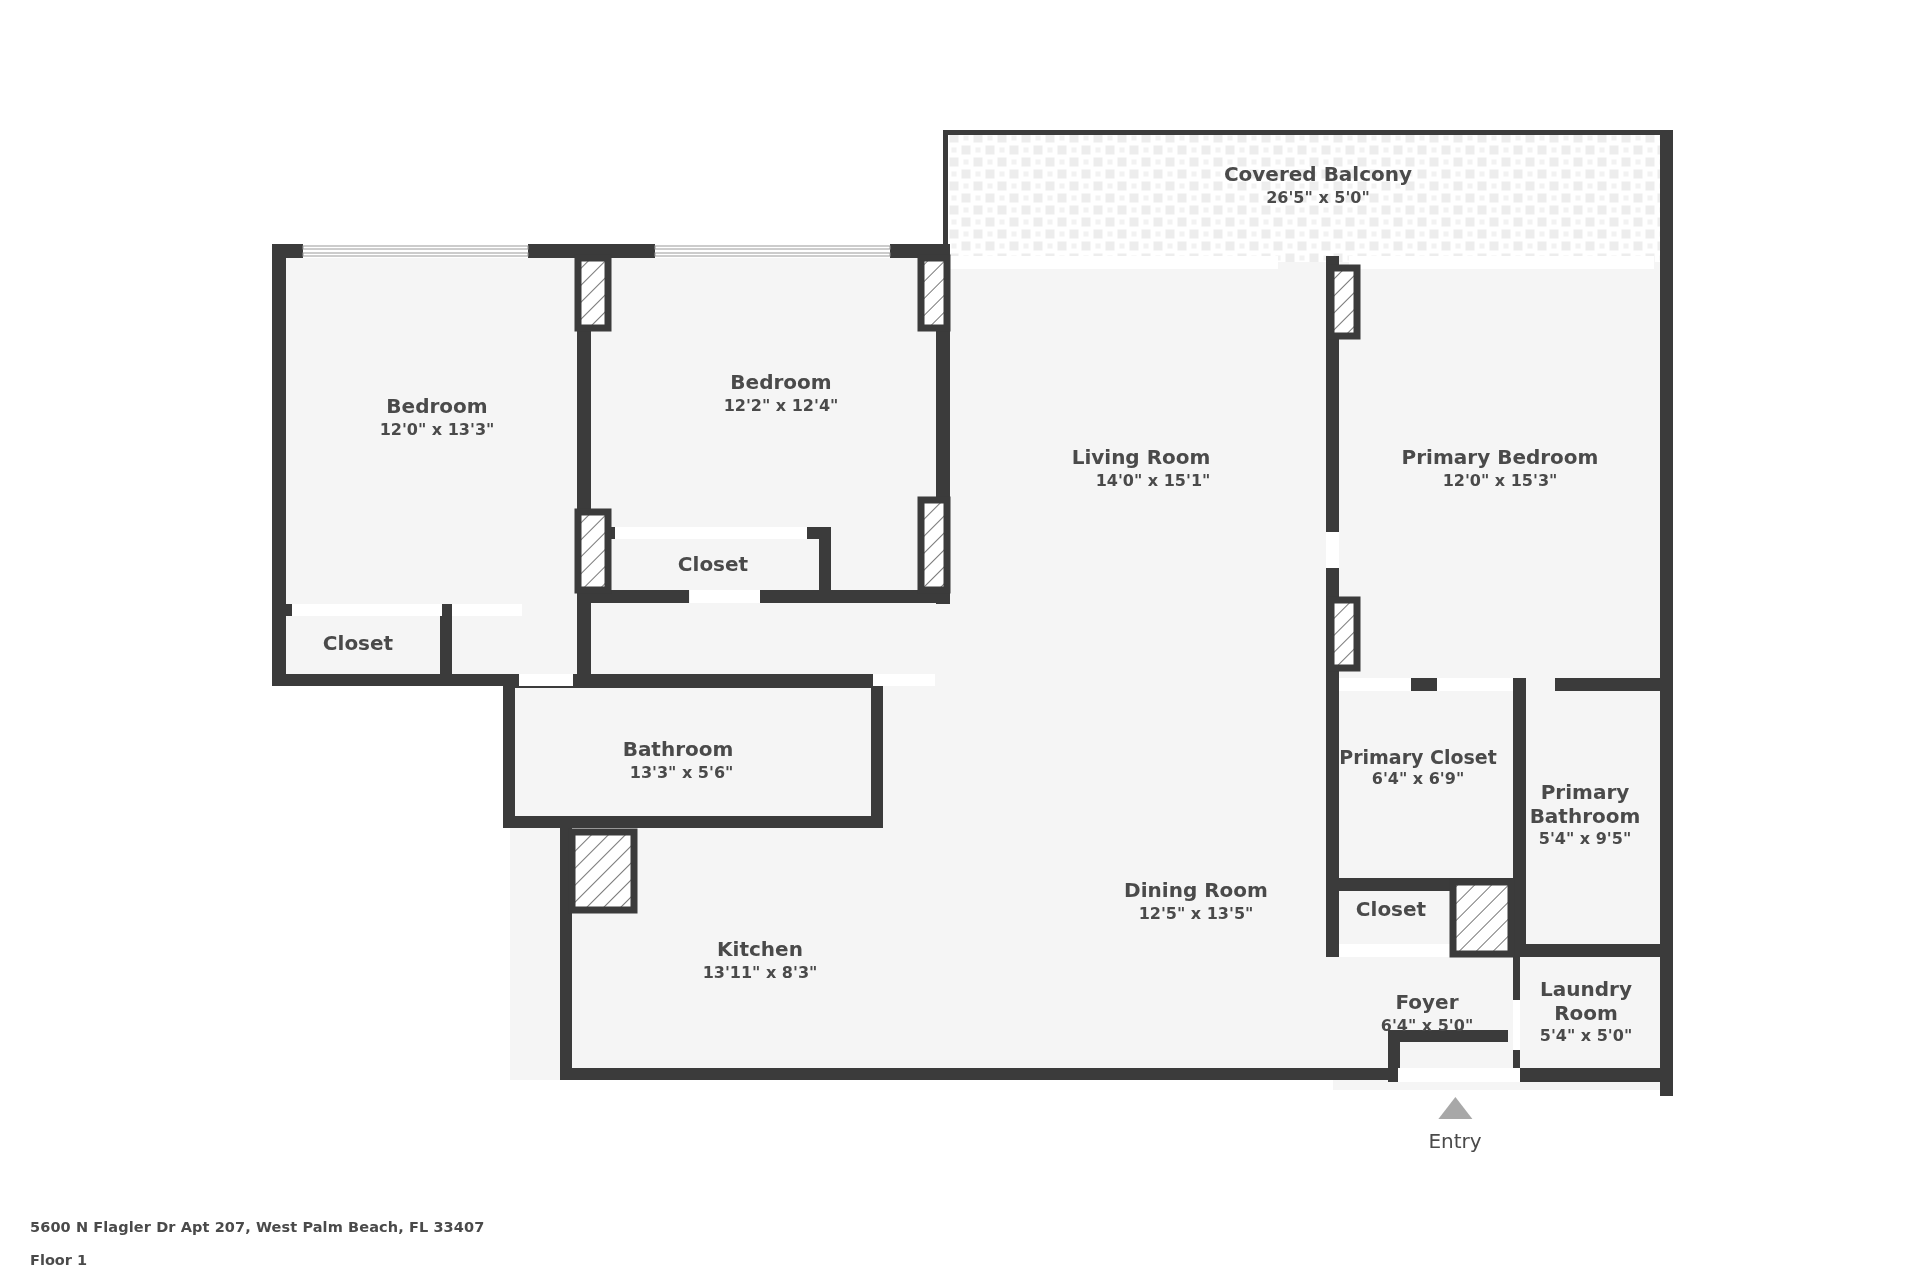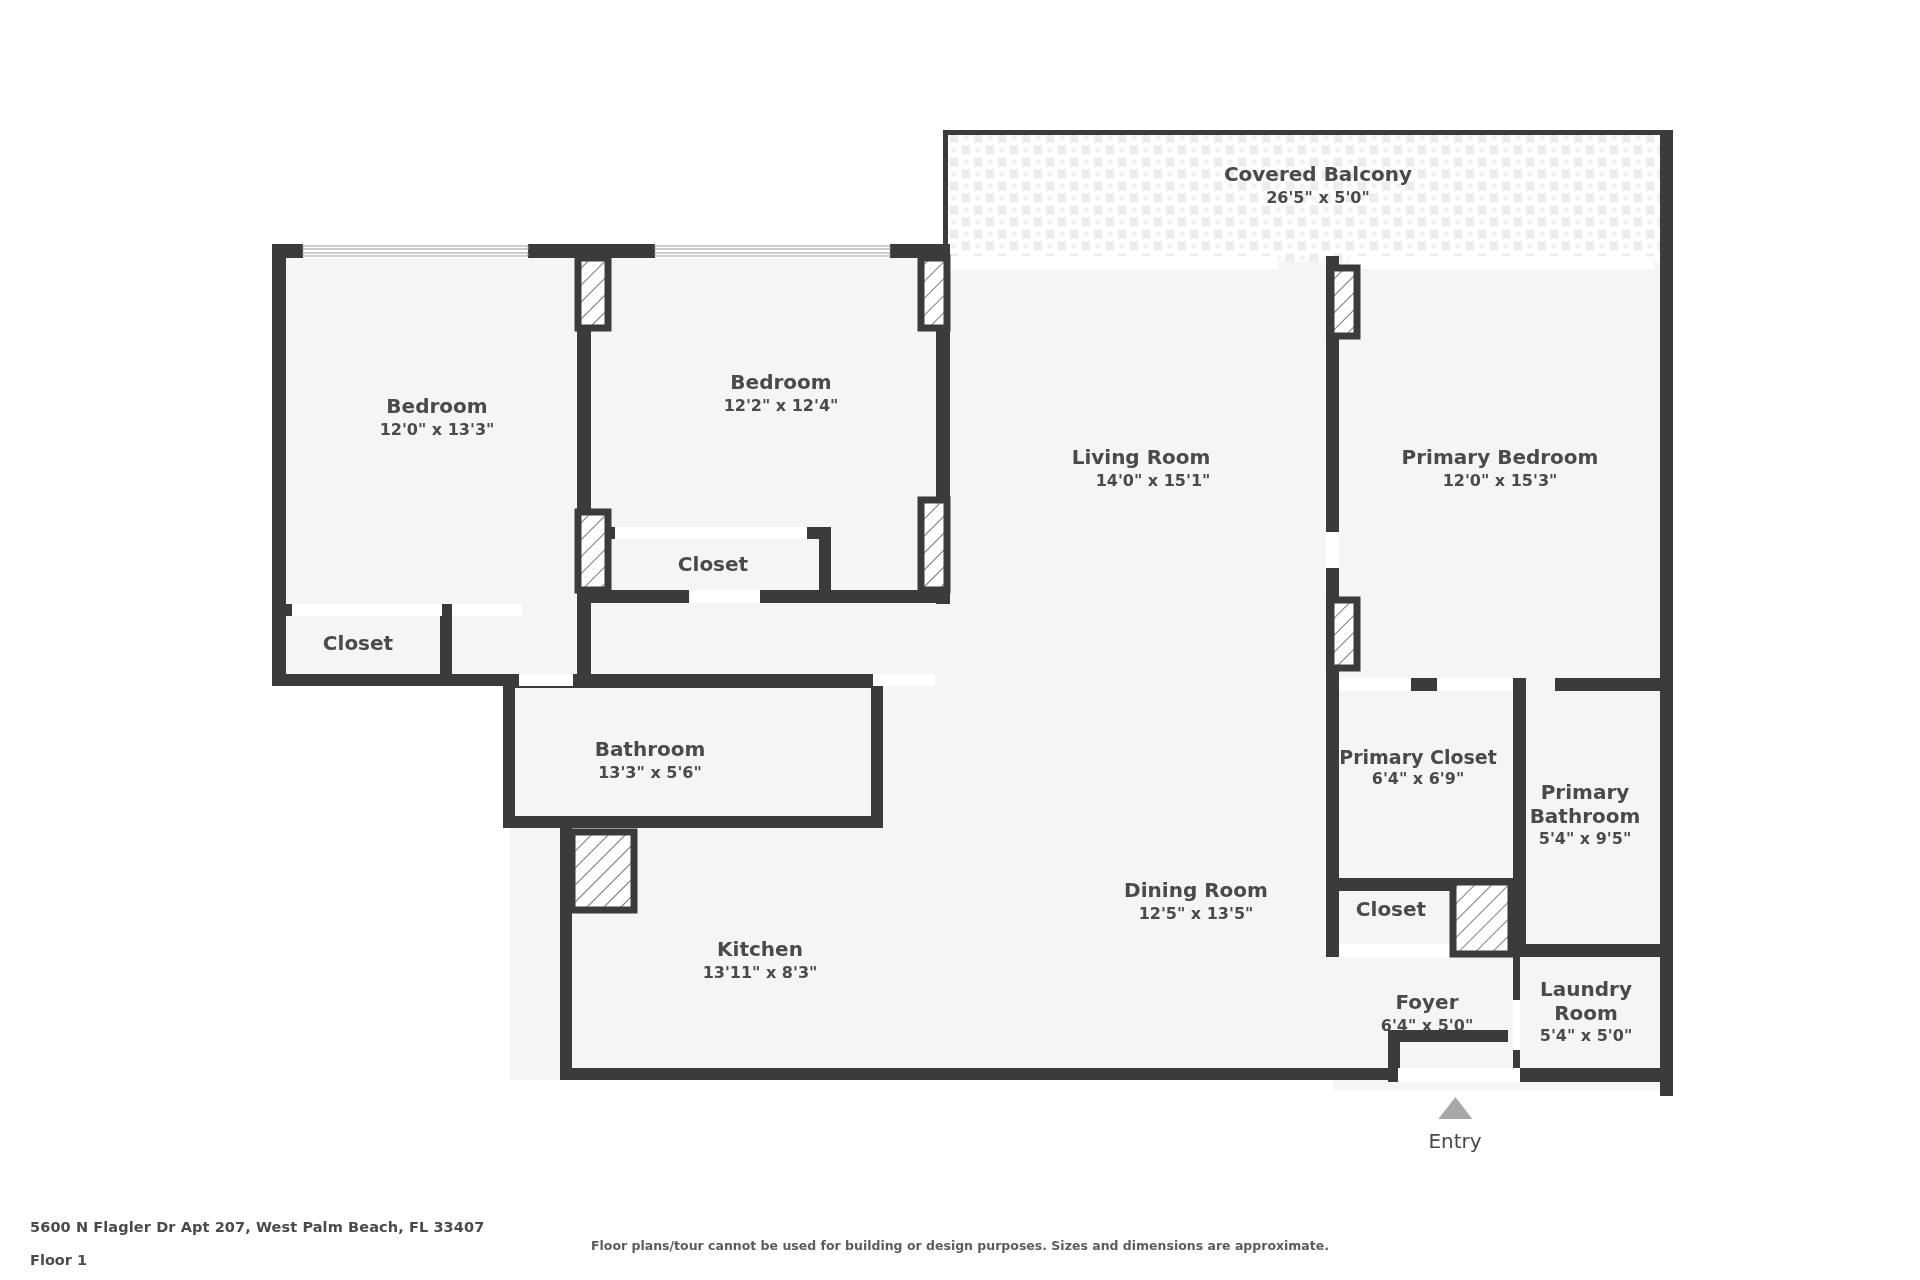--- a/index.html
+++ b/index.html
@@ -326,21 +326,21 @@
     </div>
 
     <div class="room-label" style="left:358px; top:644px;">
       <span class="rl-name">Closet</span>
     </div>
 
     <div class="room-label" style="left:713px; top:565px;">
       <span class="rl-name">Closet</span>
     </div>
 
-    <div class="room-label" style="left:650px; top:760px;">
+    <div class="room-label" style="left:678px; top:760px;text-align:right;">
       <span class="rl-name">Bathroom</span>
       <span class="rl-dim">13'3" x 5'6"</span>
     </div>
 
     <div class="room-label small" style="left:1418px; top:768px;">
       <span class="rl-name">Primary Closet</span>
       <span class="rl-dim">6'4" x 6'9"</span>
     </div>
 
     <div class="room-label wrap" style="left:1585px; top:815px;">
@@ -373,15 +373,14 @@
     </div>
 
     <div class="entry-marker" style="left:1455px; top:1097px;">
       <div class="entry-arrow"></div>
       <div class="entry-text">Entry</div>
     </div>
   </div>
 
   <div class="footer-address">5600 N Flagler Dr Apt 207, West Palm Beach, FL 33407</div>
   <div class="footer-floor">Floor 1</div>
-  <div class="footer-disclaimer">Floor plans/tour cannot be used for building or design purposes. Sizes and dimensions are approximate.</div>
 
 </div>
 
 </body></html>

